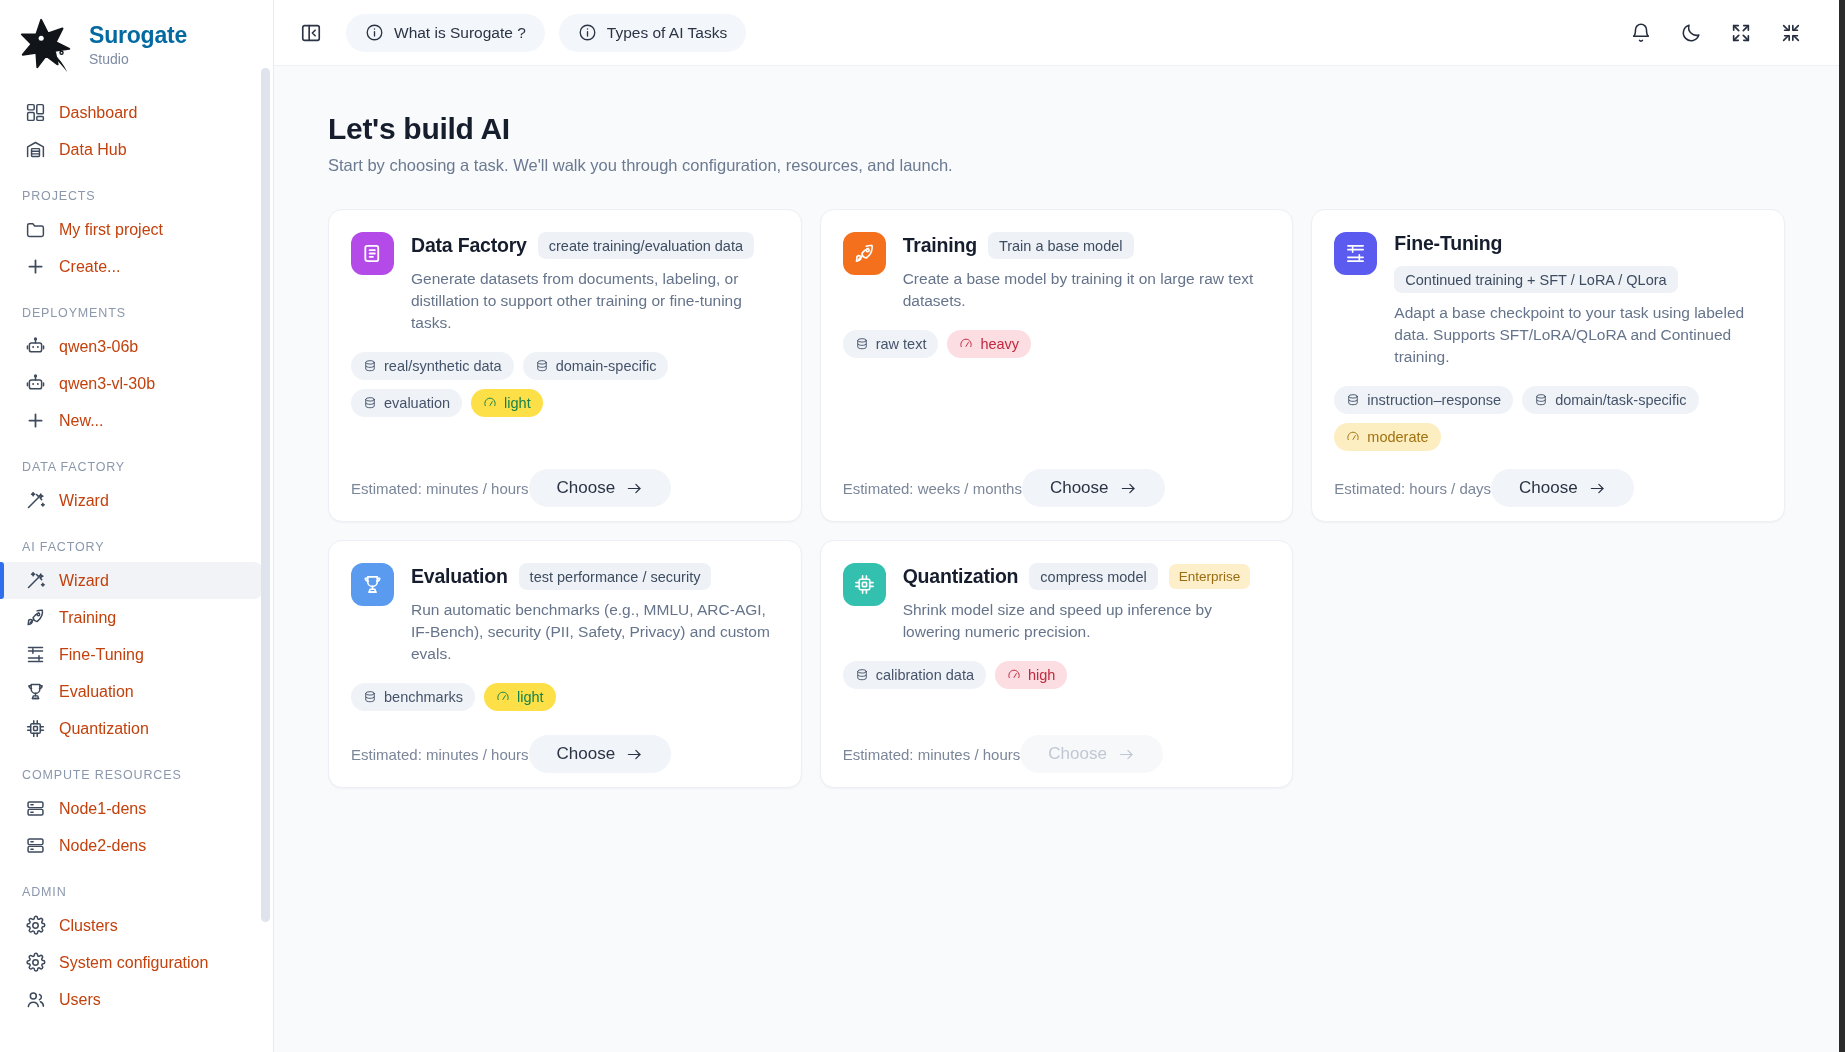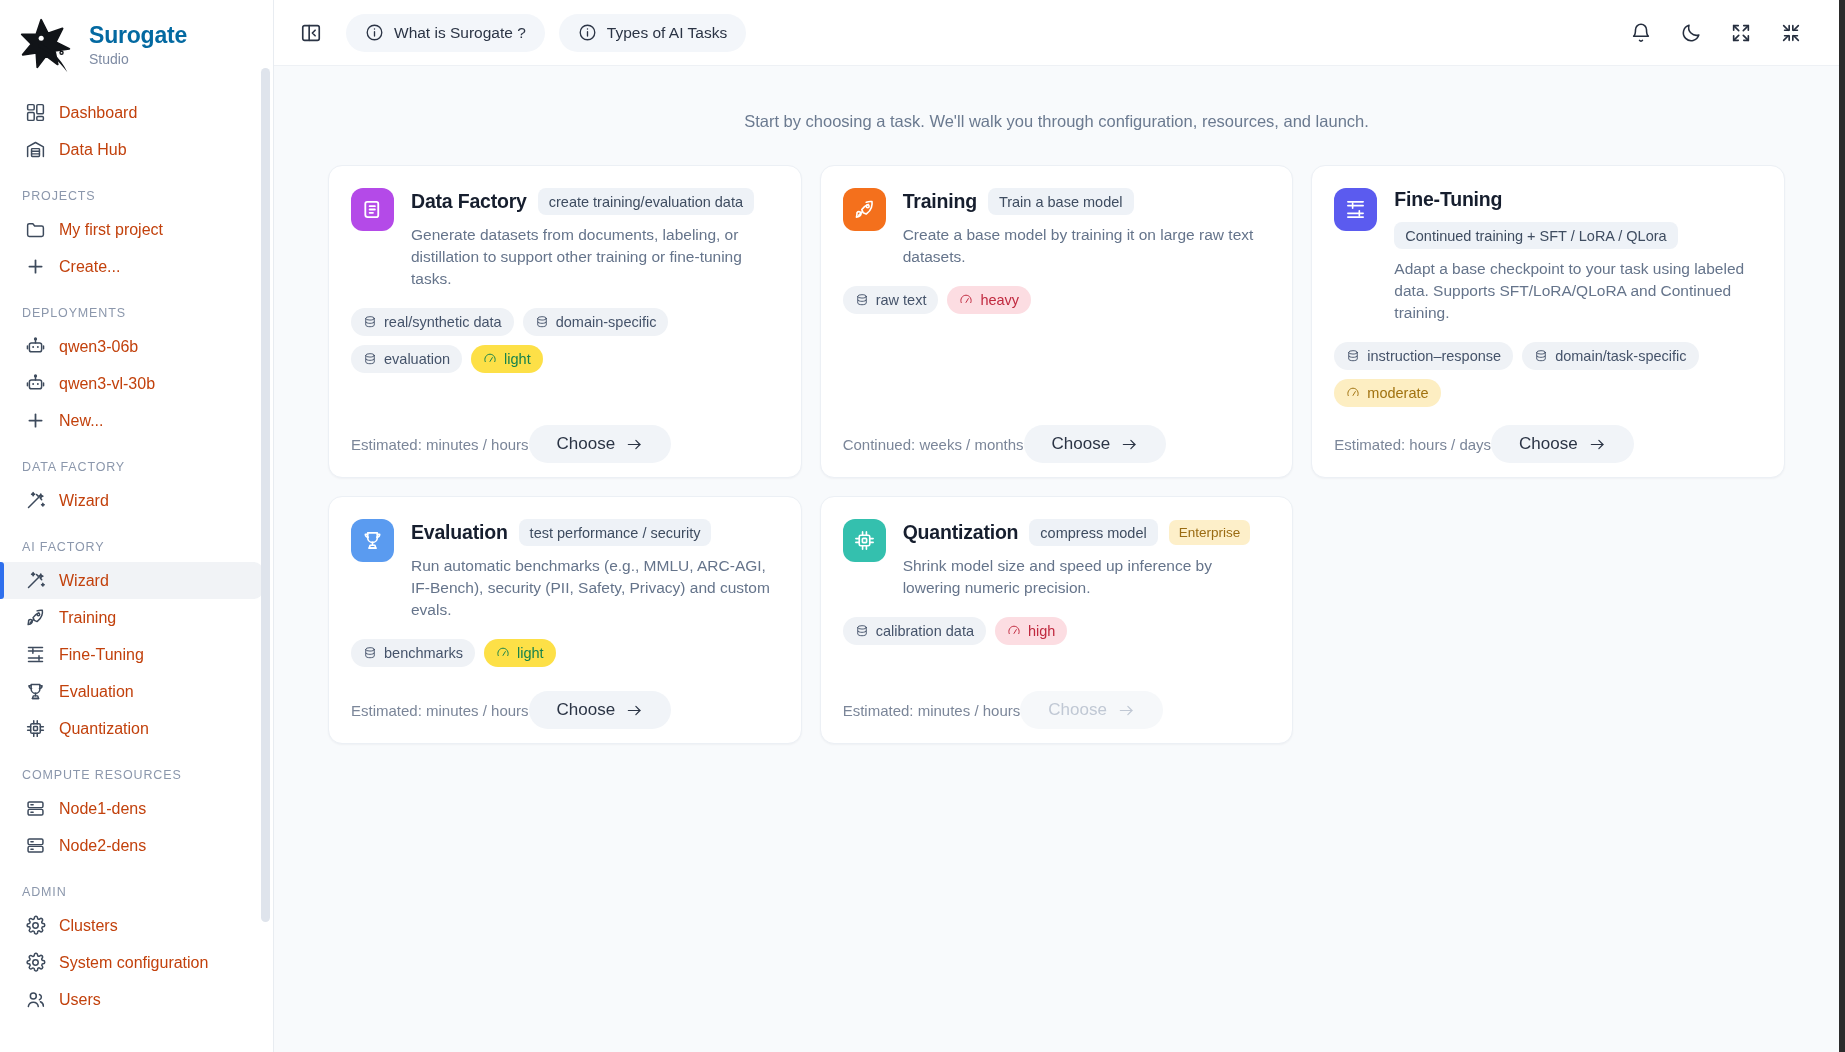--- a/index.html
+++ b/index.html
@@ -106,21 +106,21 @@
   .tb-ico svg { width: 22px; height: 22px; display: block; }
 
   .content {
     flex: 1 1 auto; overflow: hidden;
     padding: 46px 54px 0 54px;
   }
   .page-title {
     font-size: 30px; font-weight: 700; color: #161e2e;
     letter-spacing: -0.3px; margin-bottom: 10px;
   }
-  .page-sub { font-size: 16.5px; color: #6b7a90; margin-bottom: 34px; text-align: center; }
+  .page-sub { font-size: 16.5px; color: #6b7a90; margin-bottom: 34px; }
 
   .grid {
     display: grid;
     grid-template-columns: repeat(3, 1fr);
     gap: 18px;
     max-width: 1515px;
   }
 
   .card {
     background: #ffffff;
@@ -495,20 +495,21 @@
             <path d="M10 20v-5H5"></path>
           <path d="M4 4l5 5"></path>
             <path d="M20 4l-5 5"></path>
             <path d="M20 20l-5-5"></path>
             <path d="M4 20l5-5"></path>
         </svg>
       </div>
     </header>
 
     <div class="content">
+      <h1 class="page-title">Let's build AI</h1>
       <p class="page-sub">Start by choosing a task. We'll walk you through configuration, resources, and launch.</p>
       <div class="grid" id="cards-grid">
           <div class="card">
             <div class="card-top">
               <div class="card-icon" style="background: rgb(180, 74, 232);">
                 <svg viewBox="0 0 24 24" fill="none" stroke="currentColor" stroke-width="1.9" stroke-linecap="round" stroke-linejoin="round">
                   <path d="M6.5 4h9.5a2 2 0 0 1 2 2v12a2 2 0 0 1-2 2H7a2.5 2.5 0 0 1-2.5-2.5V6a2 2 0 0 1 2-2z"></path>
                   <line x1="9" y1="8.5" x2="14.5" y2="8.5"></line>
                   <line x1="9" y1="12" x2="14.5" y2="12"></line>
                   <line x1="9" y1="15.5" x2="12.5" y2="15.5"></line>
@@ -609,21 +610,21 @@
                 <span style="display: flex;">
                   <svg viewBox="0 0 24 24" fill="none" stroke="currentColor" stroke-width="1.7" stroke-linecap="round" stroke-linejoin="round">
                     <path d="M3.8 16.5a9 9 0 1 1 16.4 0"></path>
                     <line x1="12" y1="16.2" x2="16" y2="9.6"></line>
                   </svg>
                 </span>
                 <span>heavy</span>
               </span>
             </div>
             <div class="card-foot">
-              <span class="est">Continued: weeks / months</span>
+              <span class="est">Estimated: weeks / months</span>
               <button class="choose">
                 <span>Choose</span>
                 <span style="display: flex;">
                   <svg viewBox="0 0 24 22" width="17" height="15" fill="none" stroke="currentColor" stroke-width="1.8" stroke-linecap="round" stroke-linejoin="round">
                     <line x1="3" y1="11" x2="20" y2="11"></line>
                     <polyline points="14,5 20,11 14,17"></polyline>
                   </svg>
                 </span>
               </button>
             </div>

